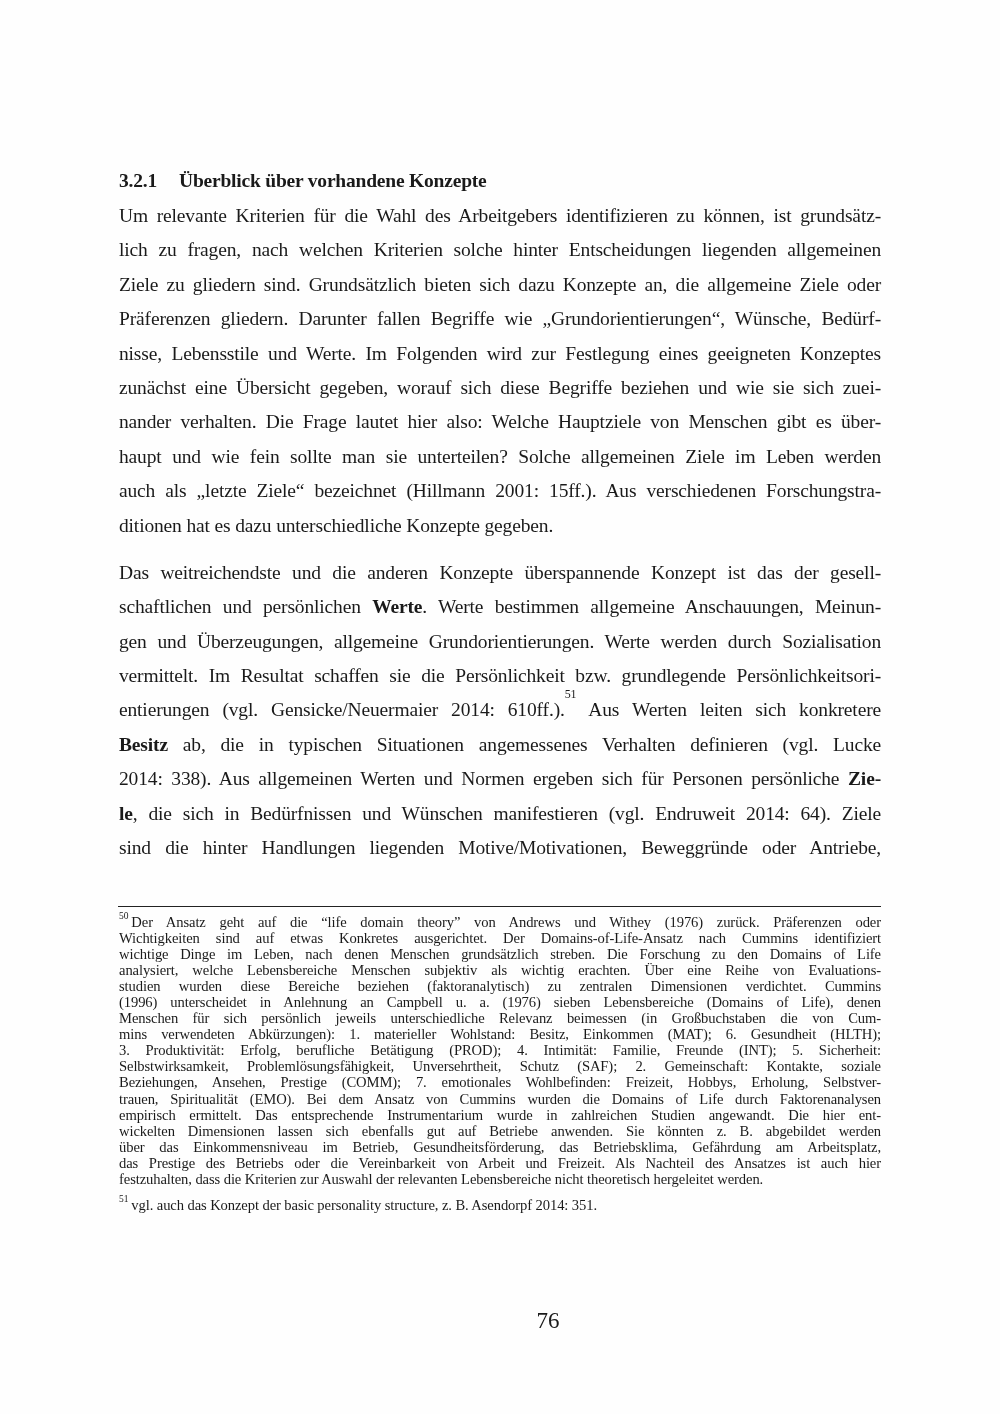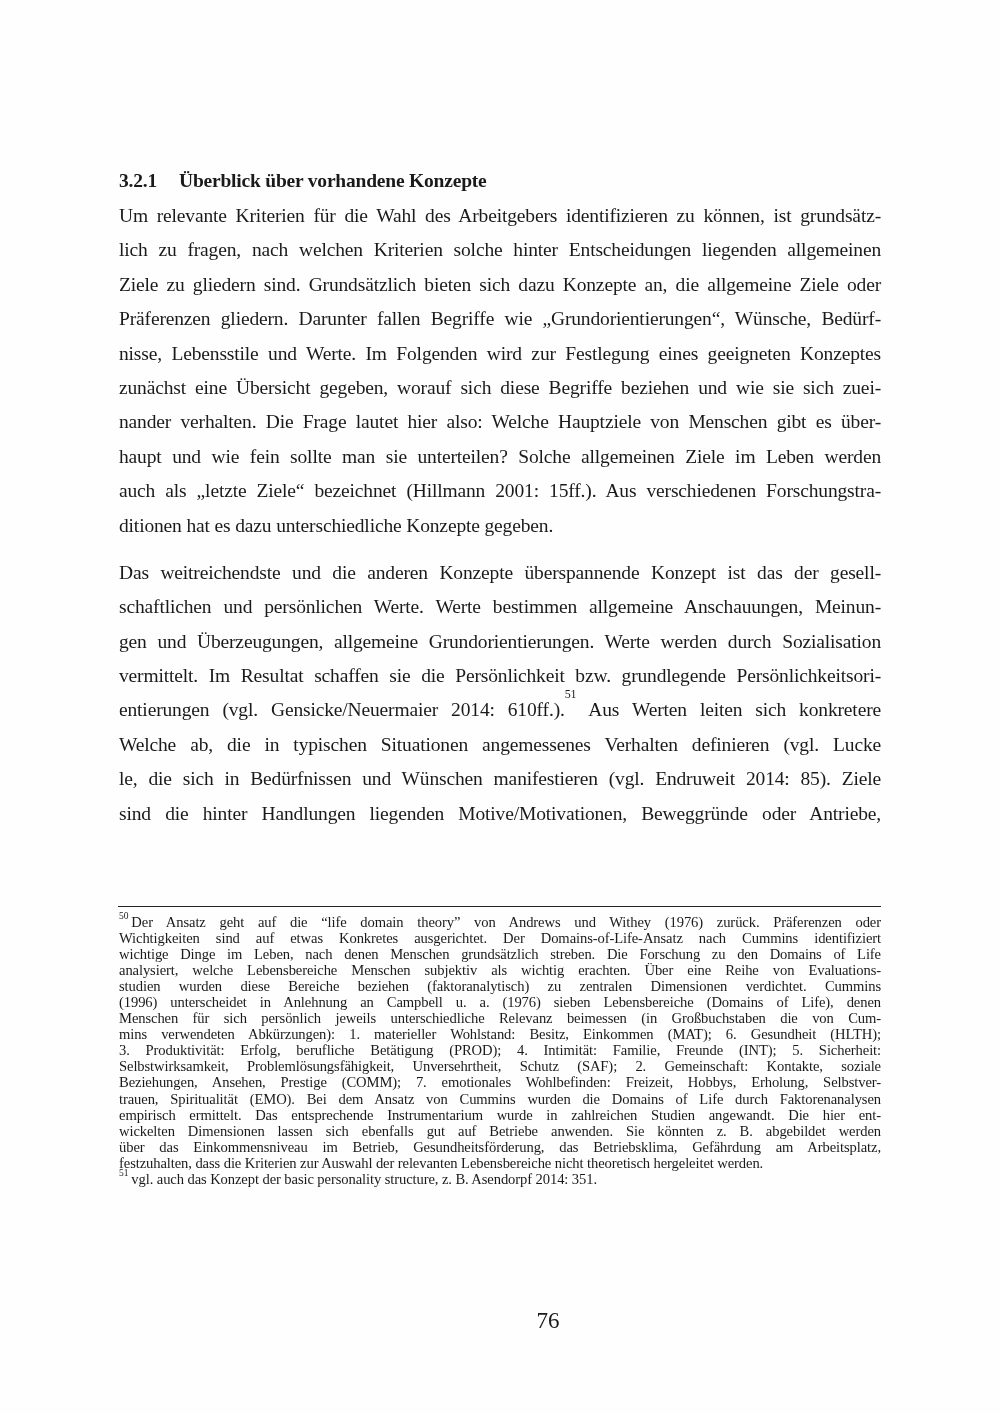--- a/index.html
+++ b/index.html
@@ -54,21 +54,21 @@
       text-align: justify;
       text-align-last: justify;
       white-space: nowrap;
       height: 34.4px;
     }
     .para .line.last {
       text-align-last: left;
     }
     .para1 { margin-top: 5px; font-family: Liberation Serif, serif; }
     .para2 { margin-top: 13px; }
-    .para b { font-weight: normal; }
+    .para b { font-weight: bold; }
     sup.fnref {
       font-size: 12px;
       vertical-align: top;
       position: relative;
       top: -5px;
       line-height: 1;
     }
     .fn-rule {
       position: absolute;
       left: 118px;
@@ -100,21 +100,21 @@
       text-align-last: left;
     }
     .footnote sup {
       font-size: 9.5px;
       vertical-align: top;
       position: relative;
       top: -2px;
       line-height: 1;
       margin-right: 3px;
     }
-    .fn51 { margin-top: 0; }
+    .fn51 { margin-top: 10px; }
     .page-number {
       position: absolute;
       left: 0;
       width: 1000px;
       top: 1308px;
       text-align: center;
       font-size: 23px;
       padding-left: 48px;
     }
   </style>
@@ -141,22 +141,23 @@
       <span class="line">auch als „letzte Ziele“ bezeichnet (Hillmann 2001: 15ff.). Aus verschiedenen Forschungstra-</span>
       <span class="line last">ditionen hat es dazu unterschiedliche Konzepte gegeben.</span>
     </p>
 
     <p class="para para2">
       <span class="line">Das weitreichendste und die anderen Konzepte überspannende Konzept ist das der gesell-</span>
       <span class="line"><span>schaftlichen und persönlichen </span><b>Werte</b><span>. Werte bestimmen allgemeine Anschauungen, Meinun-</span></span>
       <span class="line">gen und Überzeugungen, allgemeine Grundorientierungen. Werte werden durch Sozialisation</span>
       <span class="line">vermittelt. Im Resultat schaffen sie die Persönlichkeit bzw. grundlegende Persönlichkeitsori-</span>
       <span class="line"><span>entierungen (vgl. Gensicke/Neuermaier 2014: 610ff.).</span><sup class="fnref">51</sup><span> Aus Werten leiten sich konkretere</span></span>
-      <span class="line"><b>Welche</b><span> ab, die in typischen Situationen angemessenes Verhalten definieren (vgl. Lucke</span></span>
-      <span class="line"><b>le</b><span>, die sich in Bedürfnissen und Wünschen manifestieren (vgl. Endruweit 2014: 85). Ziele</span></span>
+      <span class="line"><b>Besitz</b><span> ab, die in typischen Situationen angemessenes Verhalten definieren (vgl. Lucke</span></span>
+      <span class="line"><span>2014: 338). Aus allgemeinen Werten und Normen ergeben sich für Personen persönliche </span><b>Zie-</b></span>
+      <span class="line"><b>le</b><span>, die sich in Bedürfnissen und Wünschen manifestieren (vgl. Endruweit 2014: 64). Ziele</span></span>
       <span class="line">sind die hinter Handlungen liegenden Motive/Motivationen, Beweggründe oder Antriebe,</span>
     </p>
   </div>
 
   <div class="fn-rule"></div>
 
   <div class="footnotes">
     <p class="footnote fn50">
       <span class="fline"><sup>50</sup><span>Der Ansatz geht auf die “life domain theory” von Andrews und Withey (1976) zurück. Präferenzen oder</span></span>
       <span class="fline">Wichtigkeiten sind auf etwas Konkretes ausgerichtet. Der Domains-of-Life-Ansatz nach Cummins identifiziert</span>
@@ -166,20 +167,21 @@
       <span class="fline">(1996) unterscheidet in Anlehnung an Campbell u. a. (1976) sieben Lebensbereiche (Domains of Life), denen</span>
       <span class="fline">Menschen für sich persönlich jeweils unterschiedliche Relevanz beimessen (in Großbuchstaben die von Cum-</span>
       <span class="fline">mins verwendeten Abkürzungen): 1. materieller Wohlstand: Besitz, Einkommen (MAT); 6. Gesundheit (HLTH);</span>
       <span class="fline">3. Produktivität: Erfolg, berufliche Betätigung (PROD); 4. Intimität: Familie, Freunde (INT); 5. Sicherheit:</span>
       <span class="fline">Selbstwirksamkeit, Problemlösungsfähigkeit, Unversehrtheit, Schutz (SAF); 2. Gemeinschaft: Kontakte, soziale</span>
       <span class="fline">Beziehungen, Ansehen, Prestige (COMM); 7. emotionales Wohlbefinden: Freizeit, Hobbys, Erholung, Selbstver-</span>
       <span class="fline">trauen, Spiritualität (EMO). Bei dem Ansatz von Cummins wurden die Domains of Life durch Faktorenanalysen</span>
       <span class="fline">empirisch ermittelt. Das entsprechende Instrumentarium wurde in zahlreichen Studien angewandt. Die hier ent-</span>
       <span class="fline">wickelten Dimensionen lassen sich ebenfalls gut auf Betriebe anwenden. Sie könnten z. B. abgebildet werden</span>
       <span class="fline">über das Einkommensniveau im Betrieb, Gesundheitsförderung, das Betriebsklima, Gefährdung am Arbeitsplatz,</span>
+      <span class="fline">das Prestige des Betriebs oder die Vereinbarkeit von Arbeit und Freizeit. Als Nachteil des Ansatzes ist auch hier</span>
       <span class="fline last">festzuhalten, dass die Kriterien zur Auswahl der relevanten Lebensbereiche nicht theoretisch hergeleitet werden.</span>
     </p>
     <p class="footnote fn51">
       <span class="fline last"><sup>51</sup><span>vgl. auch das Konzept der basic personality structure, z. B. Asendorpf 2014: 351.</span></span>
     </p>
   </div>
 
   <div class="page-number">76</div>
 </div>
 

